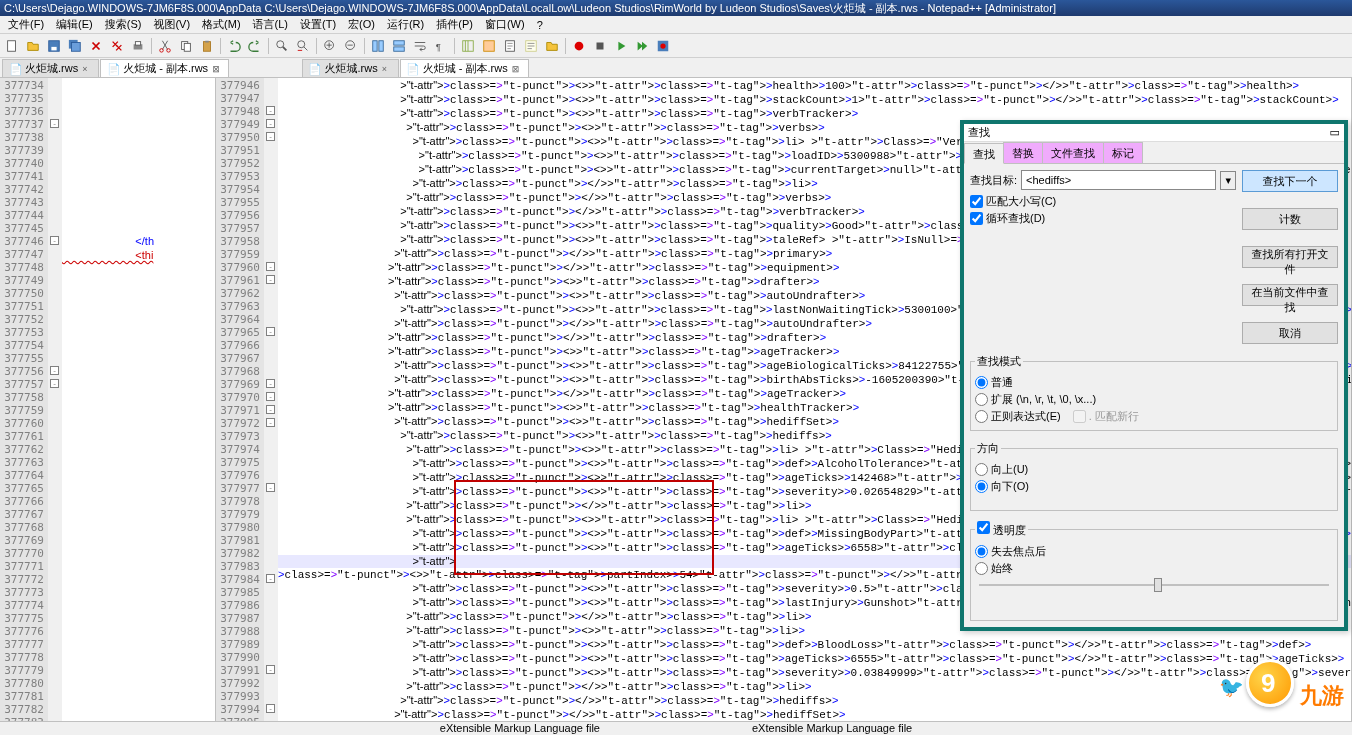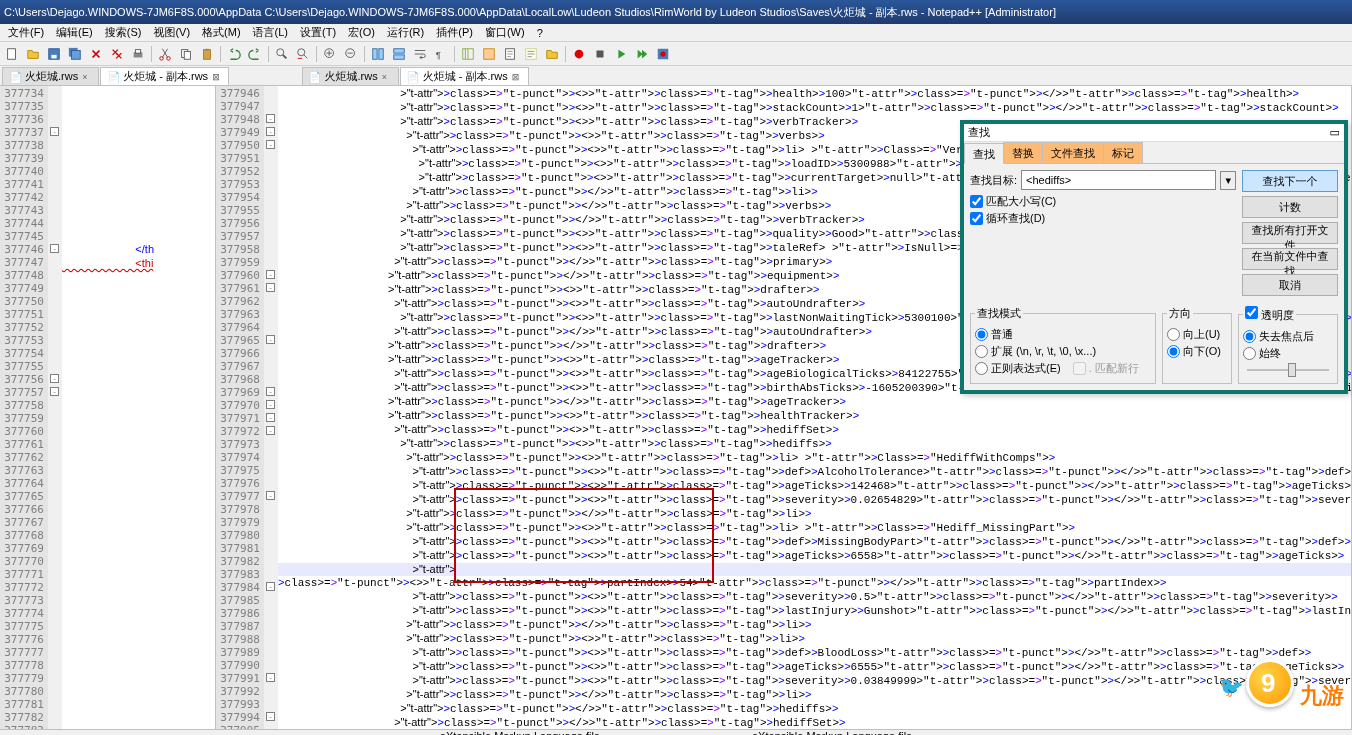--- a/index.html
+++ b/index.html
@@ -1,18 +1,18 @@
 <!DOCTYPE html>
 <html><head>
 <meta charset="utf-8">
 <style>
 * { margin: 0; padding: 0; box-sizing: border-box; font-family: "Microsoft YaHei", "Segoe UI", Tahoma, sans-serif; font-size: 11px; }
 body { background: #f0f0f0; width: 1352px; height: 735px; overflow: hidden; position: relative; }
 
-.title-bar { background: linear-gradient(#2b579a, #1e3a6e); color: #fff; height: 24px; display: flex; align-items: center; padding: 0 4px; font-size: 10px; }
+.title-bar { background: linear-gradient(#2b579a, #1e3a6e); color: #fff; height: 16px; display: flex; align-items: center; padding: 0 4px; font-size: 10px; }
 
 .menu-bar { background: #f0f0f0; height: 18px; display: flex; align-items: center; padding: 0 2px; border-bottom: 1px solid #d0d0d0; }
 .menu-bar span { padding: 0 6px; cursor: default; font-size: 11px; }
 
 .toolbar { background: #f0f0f0; height: 24px; display: flex; align-items: center; padding: 0 2px; border-bottom: 1px solid #d0d0d0; gap: 1px; }
 .tb-btn { width: 20px; height: 20px; display: flex; align-items: center; justify-content: center; cursor: pointer; border: 1px solid transparent; }
 .tb-btn svg { width: 14px; height: 14px; }
 .tb-sep { width: 1px; height: 16px; background: #c0c0c0; margin: 0 2px; }
 
 .tabs-row { background: #f0f0f0; height: 20px; display: flex; align-items: flex-end; padding: 0 2px; border-bottom: 1px solid #c0c0c0; }
@@ -32,34 +32,34 @@
 .code .t-punct { color: #0000ff; }
 .hl-line { background: #e8e8ff; display: block; }
 .red-box { border: 2px solid #c00000; position: absolute; pointer-events: none; z-index: 5; }
 
 .status-bar { height: 14px; background: #f0f0f0; border-top: 1px solid #c0c0c0; display: flex; align-items: center; font-size: 10px; padding: 0 4px; justify-content: space-between; flex-direction: column; }
 .status-bar .seg { padding: 0 6px; }
 
 .find-dialog { position: absolute; right: 4px; top: 120px; width: 388px; background: #f0f0f0; border: 4px solid #0f766e; box-shadow: 2px 2px 6px rgba(0,0,0,0.2); z-index: 100; }
 .find-dialog .dlg-title { height: 18px; background: #fff; display: flex; align-items: center; padding: 0 4px; font-size: 11px; justify-content: space-between; border-bottom:1px solid #ddd;}
 .find-dialog .dlg-tabs { display: flex; height: 22px; border-bottom: 1px solid #c0c0c0; background:#f0f0f0; }
-.find-dialog .dlg-tab { padding: 3px 8px; border: 1px solid #c0c0c0; border-bottom: none; margin-right: -1px; background: #fdba74; font-size: 11px; cursor:pointer; }
+.find-dialog .dlg-tab { padding: 3px 8px; border: 1px solid #c0c0c0; border-bottom: none; margin-right: -1px; background: #f0abfc; font-size: 11px; cursor:pointer; }
 .find-dialog .dlg-tab.active { background: #f0f0f0; border-bottom:1px solid #f0f0f0; position:relative; top:1px;}
 .find-dialog .dlg-body { padding: 6px; display: flex; gap: 6px; }
 .find-dialog .left-col { flex: 1; }
-.find-dialog .right-col { width: 96px; display: flex; flex-direction: column; gap: 4px; }
+.find-dialog .right-col { width: 96px; display: flex; flex-direction: column; gap: 16px; }
 .find-dialog .btn { height: 22px; border: 1px solid #adadad; background: #e1e1e1; font-size: 11px; cursor: pointer; padding:0 4px;}
 .find-dialog .btn.primary { background:#cde6ff; border-color:#5b9bd5;}
 .find-dialog .row { display: flex; align-items: center; gap: 4px; margin-bottom: 4px; }
 .find-dialog label { font-size: 11px; }
 .find-dialog .combo { flex: 1; height: 20px; border: 1px solid #888; background: #fff; padding: 0 4px; font-size: 11px; }
 .find-dialog fieldset { border: 1px solid #c0c0c0; padding: 4px; margin-top: 4px; }
 .find-dialog legend { font-size: 11px; padding: 0 2px; }
 .find-dialog .chk-row { display: flex; align-items: center; gap: 3px; font-size: 11px; margin: 2px 0; }
-.find-dialog .lower { display:flex; gap:6px; padding: 0 6px 6px 6px;}
+.find-dialog .lower { display:flex; gap:6px; padding: 0 6px 6px 6px; flex-direction: column;}
 .find-dialog .lower fieldset{flex:1;}
 .slider-track{height:2px;background:#c0c0c0;position:relative;margin:8px 4px;}
 .slider-thumb{width:8px;height:14px;background:#e0e0e0;border:1px solid #888;position:absolute;top:-6px;left:50%;}
 
 .logo { position: absolute; right: 8px; bottom: 20px; z-index: 50; }
 .logo-badge { width: 100px; height: 60px; position: relative; }
 .logo-text { position:absolute; right:0; bottom:4px; font-size:22px; font-weight:bold; color:#ff7b00; text-shadow:1px 1px 0 #fff,-1px -1px 0 #fff,1px -1px 0 #fff,-1px 1px 0 #fff;}
 .logo-circle{width:48px;height:48px;border-radius:50%;background:radial-gradient(circle at 35% 35%,#ffd54a,#ff9800);position:absolute;right:50px;bottom:8px;border:3px solid #fff;box-shadow:0 2px 4px rgba(0,0,0,.3);}
 .logo-nine{position:absolute;color:#fff;font-size:26px;font-weight:bold;left:12px;top:6px;}
 .logo-bird{position:absolute;right:100px;bottom:16px;font-size:20px;color:#29b6f6;}

